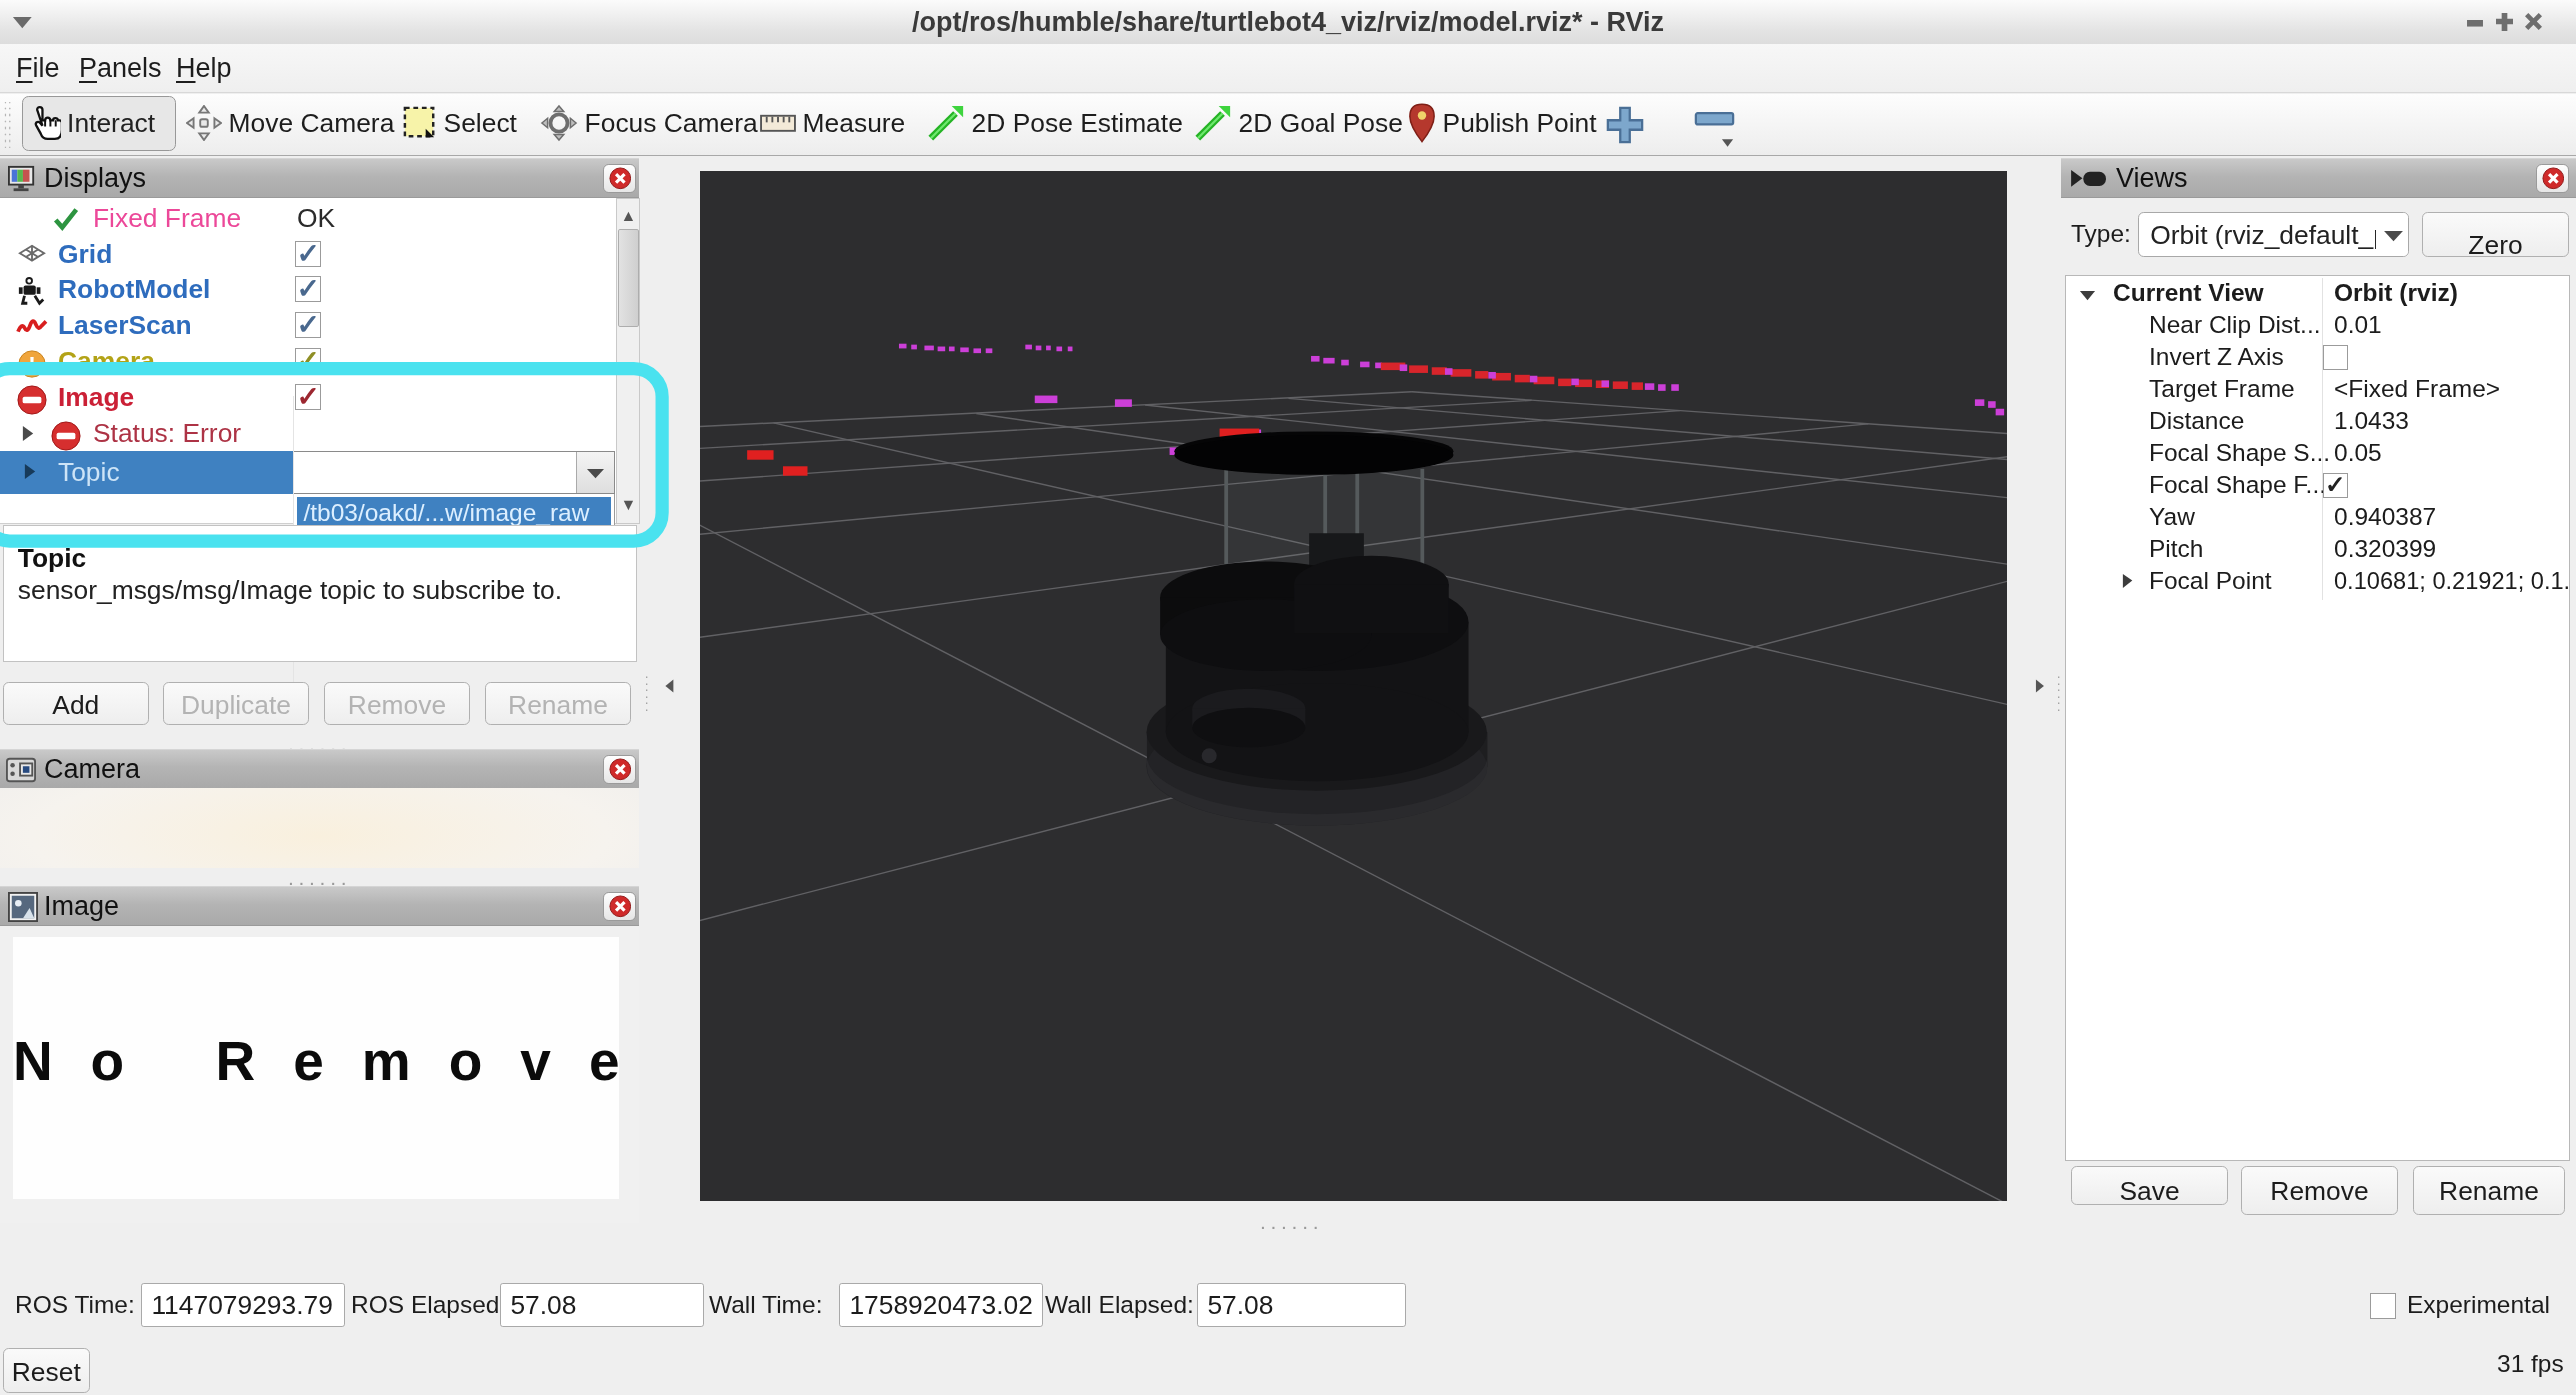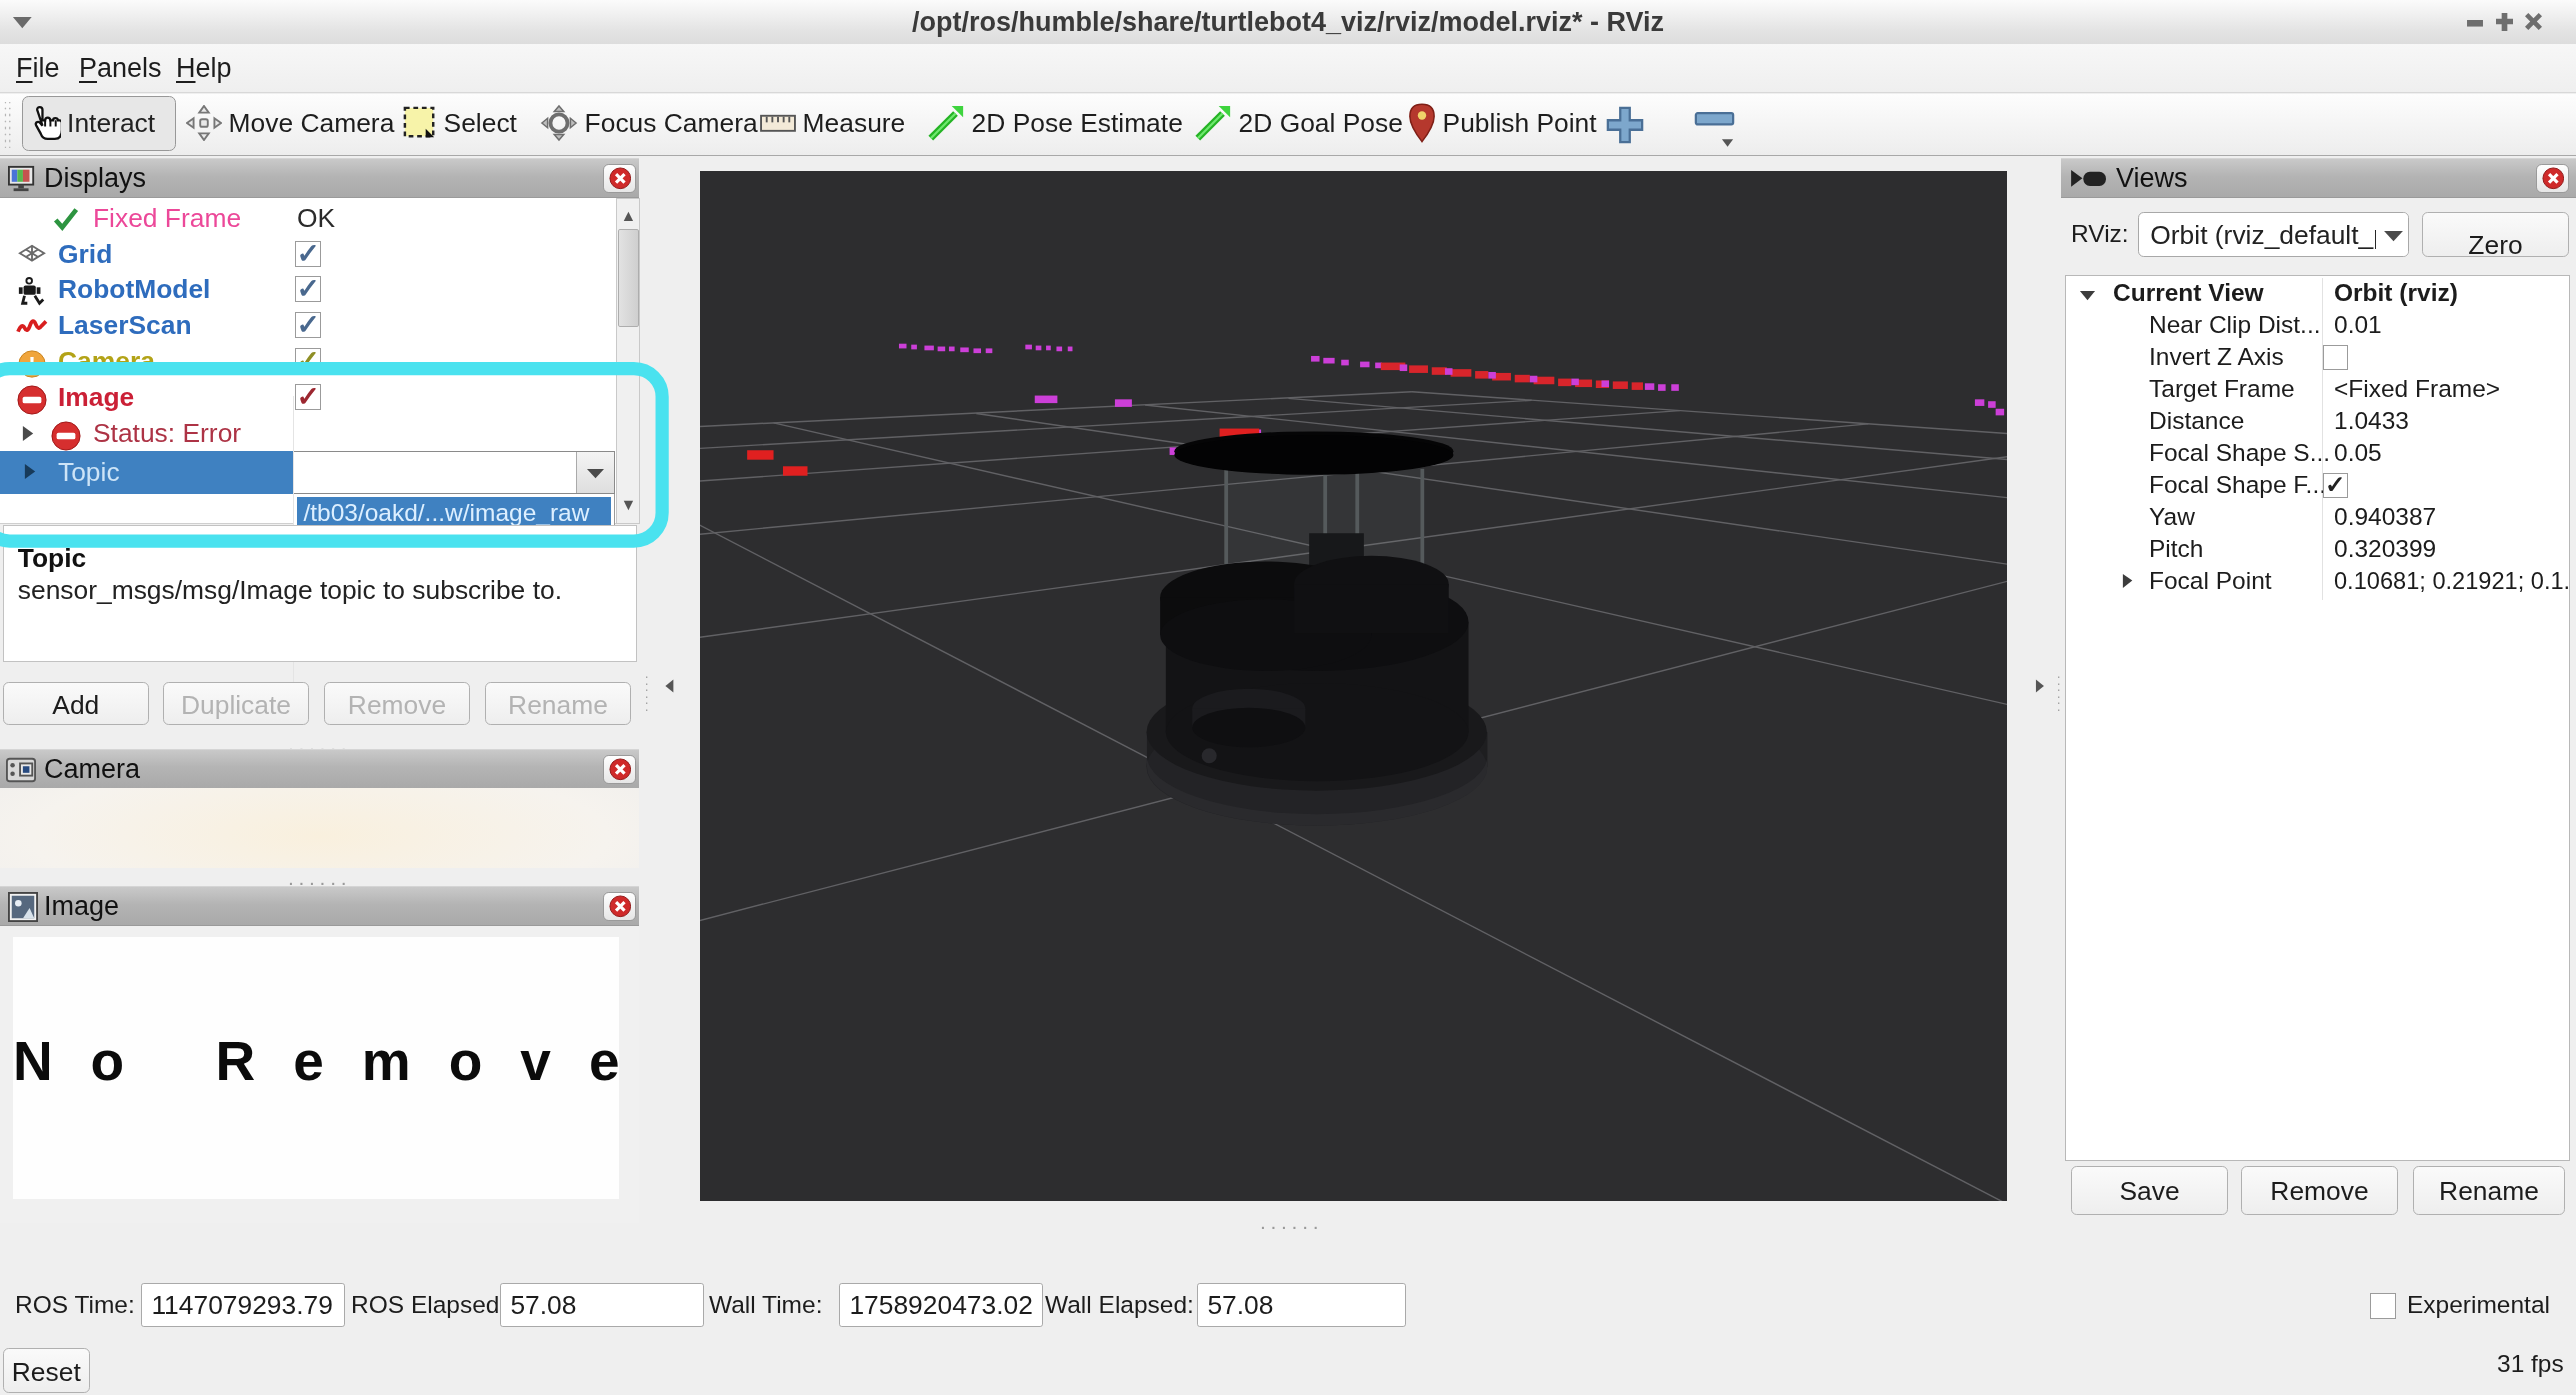--- a/index.html
+++ b/index.html
@@ -444,21 +444,21 @@
       <rect x="14" y="4" width="24" height="15" rx="7" fill="#222"></rect>
     </svg>
     <div class="ptitle" style="left:55px;top:3.8px">Views</div>
     <div class="closebtn" style="left:2536px;top:4.7px;left:475px">
         <svg width="22.6" height="22.6" viewBox="0 0 24 24">
           <circle cx="12" cy="12" r="11" fill="#cf2a2a" stroke="#8e1616"></circle>
           <path d="M7.5 7.5 L16.5 16.5 M16.5 7.5 L7.5 16.5" stroke="#fff" stroke-width="3.4"></path>
         </svg>
       </div>
   </div>
-  <div class="lbl" style="left:2071px;top:220px">RViz:</div>
+  <div class="lbl" style="left:2071px;top:220px">Type:</div>
   <div class="abs" style="left:2138px;top:212px;width:271px;height:45px;background:#fff;border:0.9px solid #a8a8a8;border-radius:5.7px;overflow:hidden;">
     <span class="abs" style="left:11.3px;top:6.6px;font-size:26.4px;white-space:nowrap">Orbit (rviz_default_pl</span>
     <div class="abs" style="left:237px;top:0;width:34px;height:43px;background:#fff;">
       <svg class="abs" style="left:6.6px;top:16px" width="21" height="13.2" viewBox="0 0 22 14">
           <path d="M1 2 L21 2 L11 13 Z" fill="#4a4a4a"></path>
         </svg>
     </div>
   </div>
   <div class="gbtn" style="left:2422px;top:212px;width:147px;height:45px;padding-top:17px;border-radius:5.7px;">Zero</div>
   <div class="abs" style="left:2065px;top:275px;width:505px;height:886px;background:#fff;border:0.9px solid #b8b8b8;">
@@ -483,21 +483,21 @@
     <div class="vrow" style="left:83px;top:227px">Yaw</div>
       <div class="vrow" style="left:268px;top:227px">0.940387</div>
     <div class="vrow" style="left:83px;top:259px">Pitch</div>
       <div class="vrow" style="left:268px;top:259px">0.320399</div>
     <svg class="abs" style="left:55px;top:297px" width="13.2" height="17" viewBox="0 0 14 18">
         <path d="M2 1 L12 8 L2 16 Z" fill="#3c3c3c"></path>
       </svg>
     <div class="vrow" style="left:83px;top:291px">Focal Point</div>
       <div class="vrow" style="left:268px;top:292px;width:238px;overflow:hidden;font-size:23.6px">0.10681; 0.21921; 0.1...</div>
   </div>
-  <div class="gbtn" style="left:2071px;top:1166px;width:157px;height:49px;padding-top:9.4px;">Save</div>
+  <div class="gbtn" style="left:2071px;top:1166px;width:157px;height:39px;padding-top:9.4px;">Save</div>
   <div class="gbtn" style="left:2241px;top:1166px;width:157px;height:49px;padding-top:9.4px;">Remove</div>
   <div class="gbtn" style="left:2413px;top:1166px;width:152px;height:49px;padding-top:9.4px;">Rename</div>
 
   <svg class="abs" style="left:663px;top:678px" width="12.3" height="16" viewBox="0 0 13 17">
       <path d="M11 1.5 L2.5 8.5 L11 15.5 Z" fill="#555"></path>
     </svg>
   <div class="abs" style="left:645px;top:671px;width:5.7px;height:38px;color:#9a9a9a;font-size:12.3px;line-height:6.6px;">.<br>.<br>.<br>.<br>.<br>.</div>
   <svg class="abs" style="left:2034px;top:678px" width="12.3" height="16" viewBox="0 0 13 17">
       <path d="M2 1.5 L10.5 8.5 L2 15.5 Z" fill="#555"></path>
     </svg>

